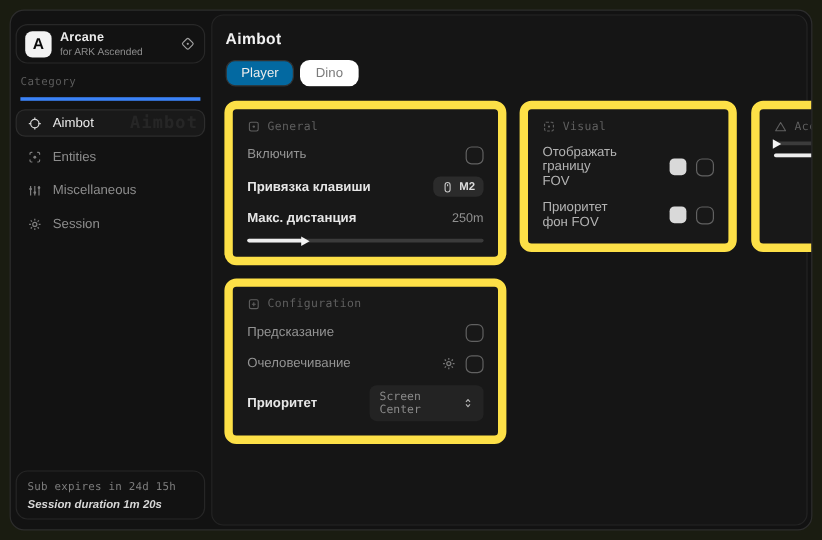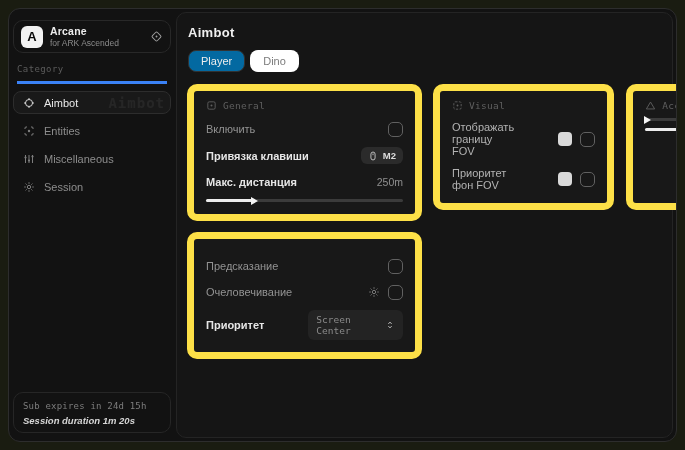--- a/index.html
+++ b/index.html
@@ -259,20 +259,29 @@
         <div class="row">
           <span class="row-label bright">Макс. дистанция</span>
           <span class="value">250m</span>
         </div>
         <div class="slider">
           <div class="fill" style="width: 24%;"></div>
         </div>
       </div>
 
       <div class="card">
+        <div class="card-head">
+          <span class="icon">
+            <svg width="11" height="11" viewBox="0 0 24 24" fill="none" stroke="currentColor" stroke-width="2">
+              <rect x="4" y="4" width="16" height="16" rx="3"></rect>
+              <path d="M8.5 12h7M12 8.5v7"></path>
+            </svg>
+          </span>
+          <span>Configuration</span>
+        </div>
 
         <div class="row">
           <span class="row-label dim">Предсказание</span>
           <span class="checkbox"></span>
         </div>
 
         <div class="row">
           <span class="row-label dim">Очеловечивание</span>
           <span class="ctrl-group">
             <span class="icon" style="color:#7a7a7a">

